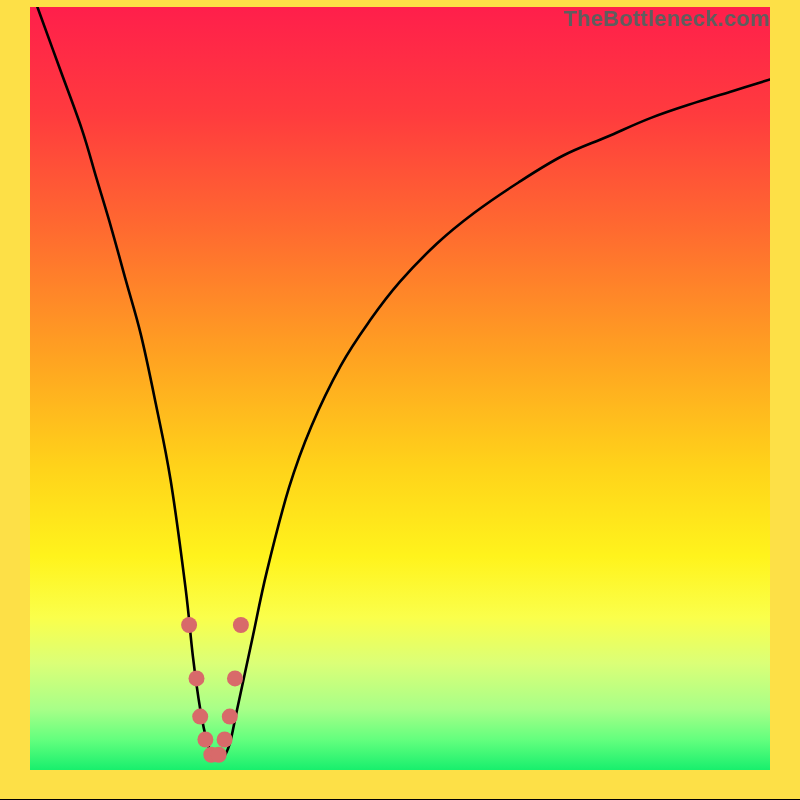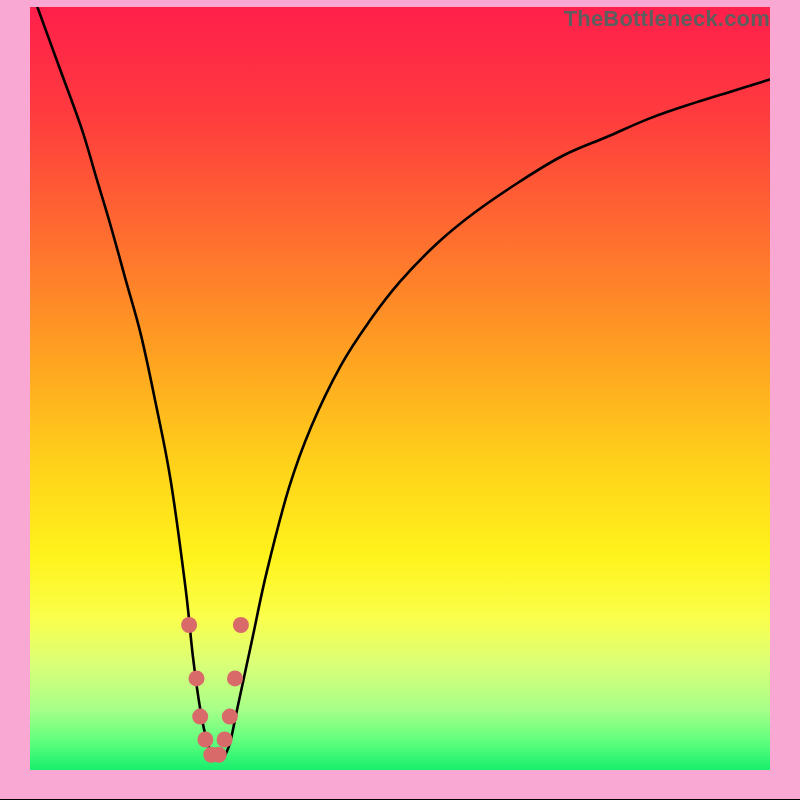--- a/index.html
+++ b/index.html
@@ -8,21 +8,21 @@
     width: 800px;
     height: 800px;
     overflow: hidden;
     background: #000;
     font-family: Arial, Helvetica, sans-serif;
   }
   .frame {
     position: absolute;
     left: 0; top: 0;
     width: 800px; height: 799px;
-    background: #f9a8d4;
+    background: #fde047;
   }
   .plot {
     position: absolute;
     left: 30px;
     top: 7px;
     width: 740px;
     height: 763px;
   }
   .watermark {
     position: absolute;

